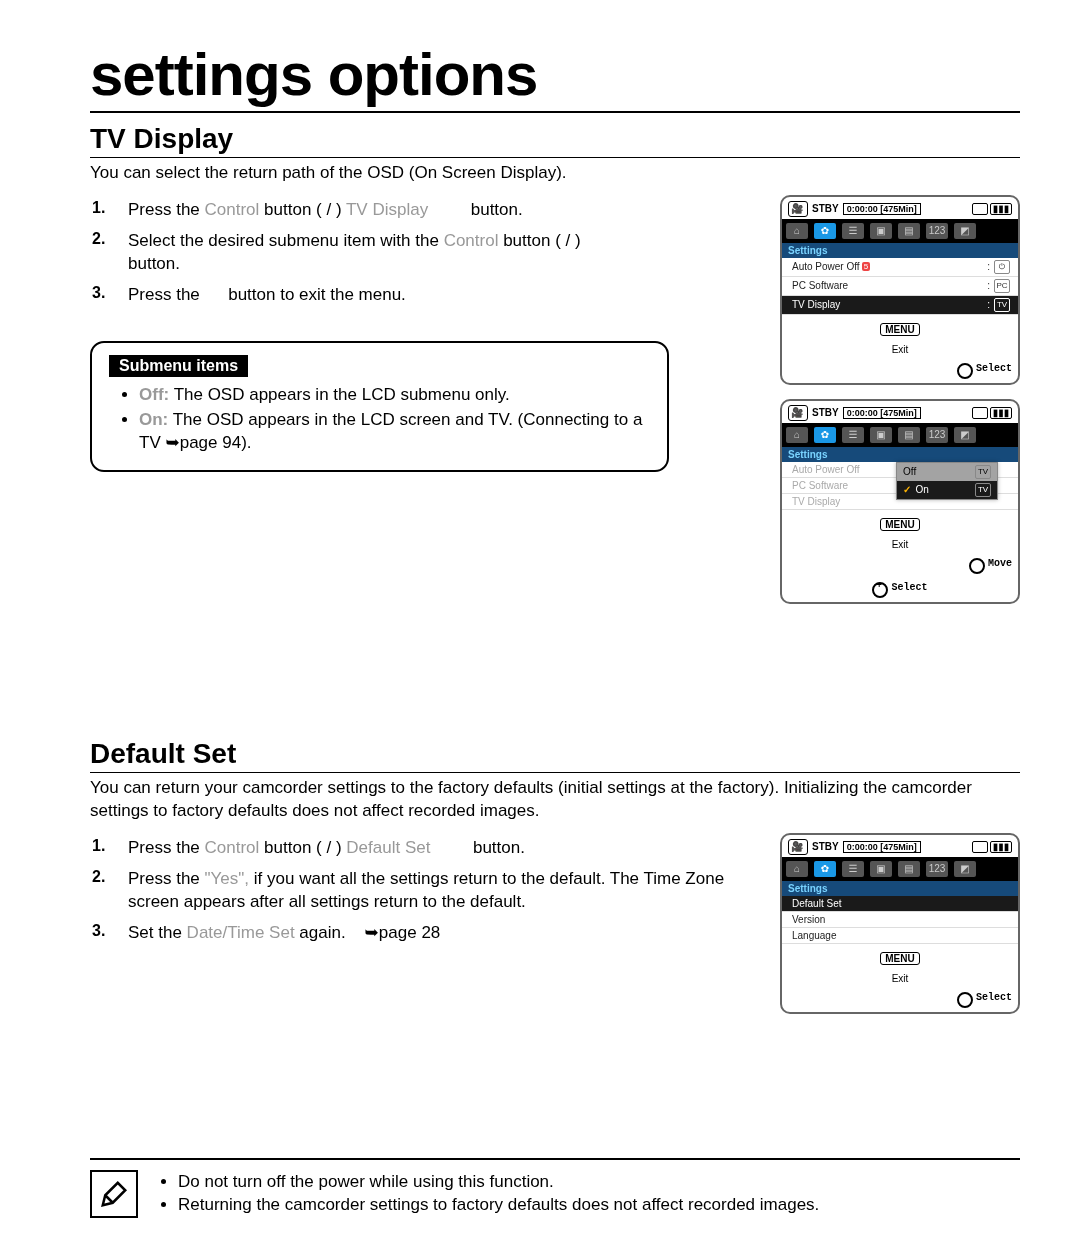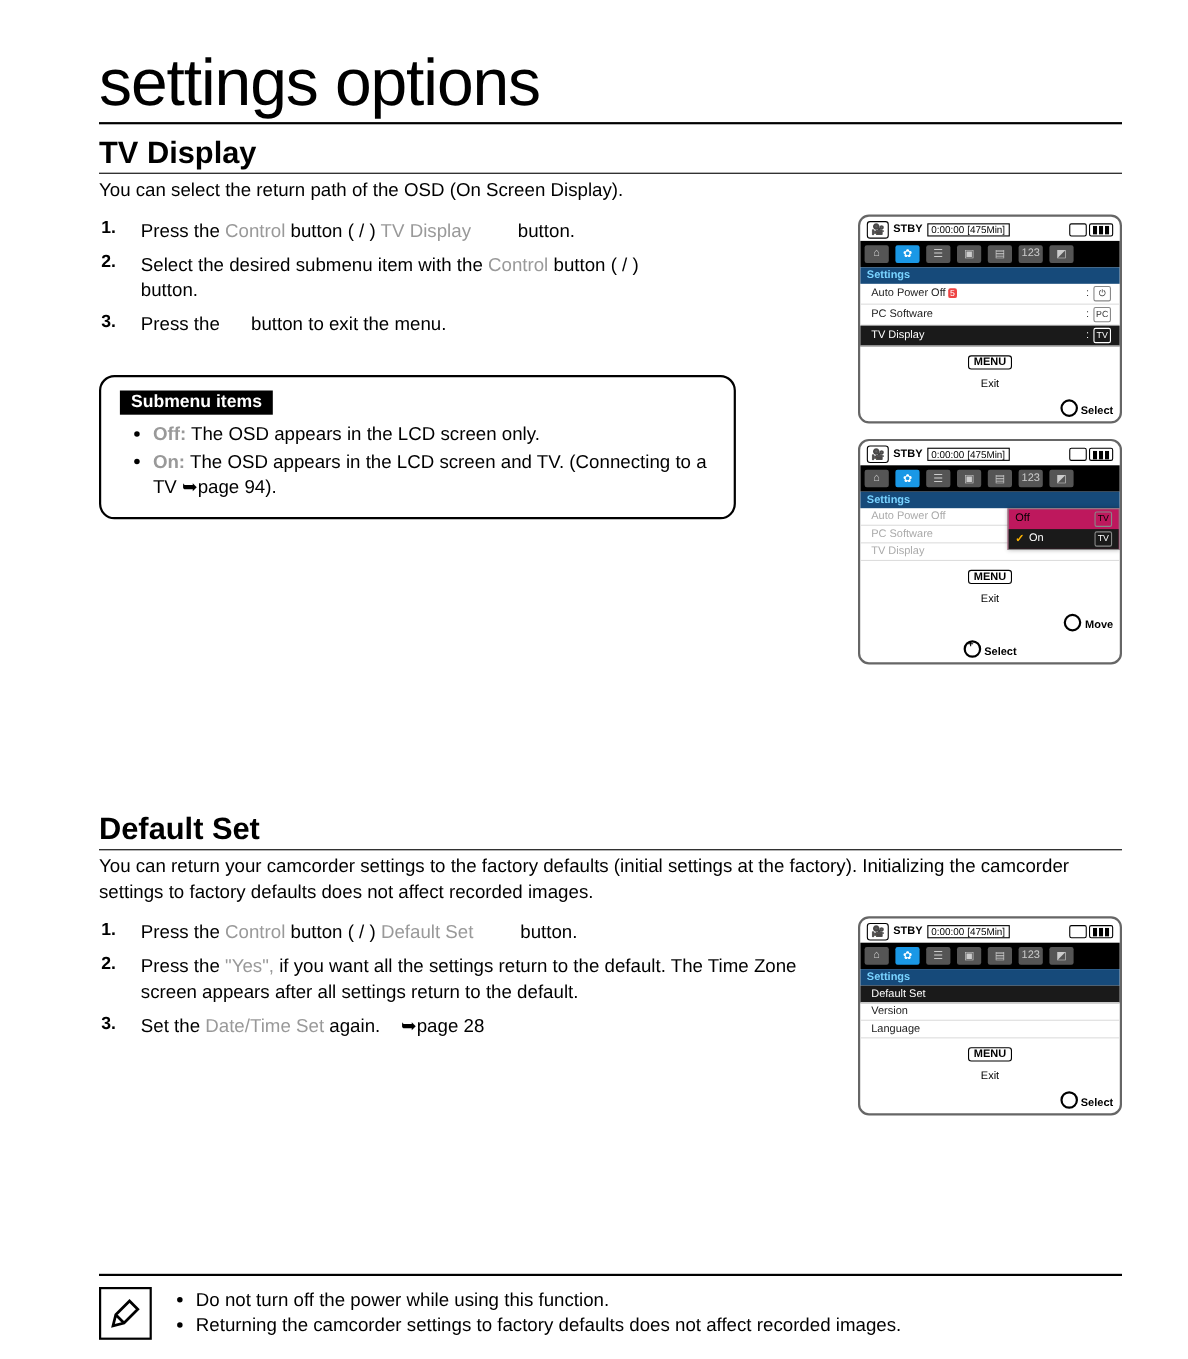--- a/index.html
+++ b/index.html
@@ -6,21 +6,21 @@
     font-family: Arial, Helvetica, sans-serif;
     margin: 0;
     padding: 40px 60px 30px 90px;
     color: #000;
     width: 1080px;
     box-sizing: border-box;
     background: #fff;
   }
   .page-title {
     font-size: 60px;
-    font-weight: 400;
+    font-weight: 700;
     letter-spacing: -1px;
     border-bottom: 2px solid #000;
     margin: 0 0 10px 0;
     padding-bottom: 2px;
   }
   .section {
     margin-bottom: 80px;
     position: relative;
   }
   .section-heading {
@@ -87,21 +87,21 @@
     align-items: center;
     padding: 4px 6px 2px 6px;
     gap: 4px;
   }
   .video-icon {
     width: 18px; height: 14px; border: 1px solid #000; border-radius: 3px;
     display: inline-flex; align-items: center; justify-content: center;
   }
   .stby { font-weight: bold; }
   .time-chip {
-    border: 1px solid #000; padding: 0 3px; font-weight: normal; font-size: 9px;
+    border: 1px solid #000; padding: 0 3px; font-weight: bold; font-size: 9px;
   }
   .batt-group { margin-left: auto; display: flex; gap: 2px; }
   .batt-outer { width: 14px; height: 10px; border: 1px solid #000; border-radius: 2px; }
   .batt-inner { width: 20px; height: 10px; border: 1px solid #000; border-radius: 2px; display:flex; align-items:center; justify-content:center; }
   .tab-bar {
     display: flex; background: #000; padding: 4px 4px; gap: 6px;
     align-items: center;
   }
   .tab {
     width: 22px; height: 16px; background: #555; border-radius: 2px;
@@ -116,35 +116,35 @@
   .menu-item {
     display: flex; align-items: center; padding: 2px 8px 2px 10px;
     font-size: 10px; color: #222; border-bottom: 1px solid #ddd;
   }
   .menu-item .mi-right { margin-left: auto; display: flex; align-items: center; gap: 4px; color:#333; }
   .menu-item.hl { background: #1a1a1a; color: #fff; }
   .option-col {
     position: relative;
   }
   .popup {
-    position: absolute; right: 0; top: 0; width: 100px; background: #be185d;
+    position: absolute; right: 20px; top: 0; width: 100px; background: #a3a3a3;
     border: 1px solid #888; box-shadow: 0 0 4px rgba(0,0,0,.3); font-size:10px;
   }
   .popup-row { padding: 2px 6px; display:flex; align-items:center; gap:4px; }
   .popup-row.sel { background: #1a1a1a; color: #fff; }
   .check { color: #ffb400; font-weight: bold; }
   .dimmed .menu-item { color: #aaa; }
   .screen-bottom {
     display: flex; gap: 8px; padding: 4px 6px; align-items: center; font-size: 10px; flex-direction: column;
   }
   .menu-chip {
     border: 1px solid #000; border-radius: 3px; padding: 0 4px; font-weight: bold;
     background: #fff;
   }
-  .ring-label { display:flex; align-items:flex-end; gap:3px; font-weight: bold; }
+  .ring-label { display:flex; align-items:flex-start; gap:3px; font-weight: bold; font-family: Liberation Mono, monospace; }
   .ring {
     width: 12px; height: 12px; border: 2px solid #000; border-radius: 50%;
     display:inline-block;
   }
   .ring.plus::after { content:'+'; font-size:9px; position:relative; top:-4px; left:2px; }
   .mi-icon { width:14px; height:12px; display:inline-flex; align-items:center; justify-content:center; border:1px solid #888; border-radius:2px; font-size:8px; }
 
   
   .hr { border-top: 2px solid #000; margin: 130px 0 10px 0; }
   .note-block { display: flex; gap: 20px; align-items: center; }
@@ -190,21 +190,21 @@
           <span class="list-text">
             <span>Press the </span><span class="faded">&nbsp;&nbsp;&nbsp;&nbsp;</span><span> button to exit the menu.</span>
           </span>
         </li>
       </ol>
 
       <div class="submenu-box">
         <span class="submenu-label">Submenu items</span>
         <ul class="submenu-list body-text">
           <li>
-            <span class="faded"><b>Off:</b></span><span> The OSD appears in the LCD screen only.</span>
+            <span class="faded"><b>Off:</b></span><span> The OSD appears in the LCD submenu only.</span>
           </li>
           <li>
             <span class="faded"><b>On:</b></span><span> The OSD appears in the LCD screen and TV. (Connecting to a TV ➥page 94).</span>
           </li>
         </ul>
       </div>
     </div>
 
     <div class="screens-col">
 

